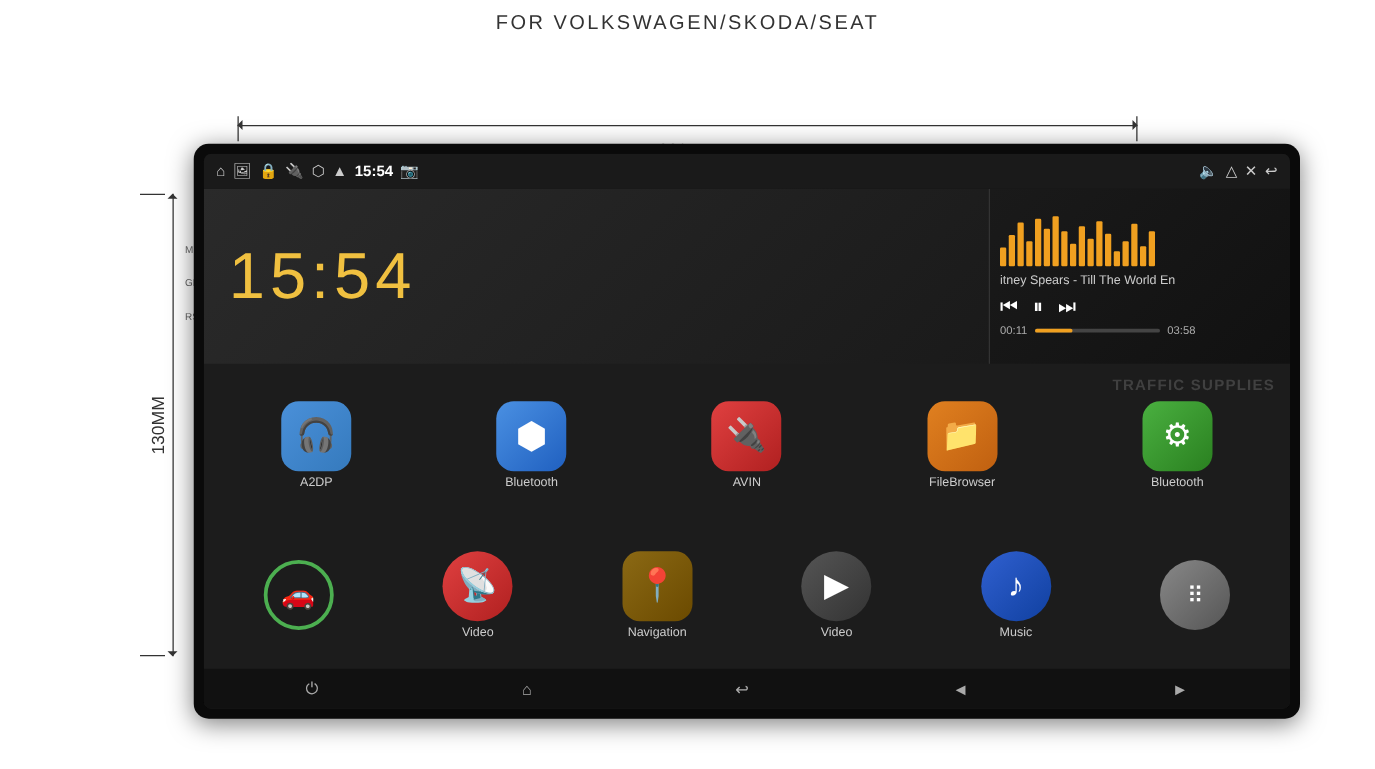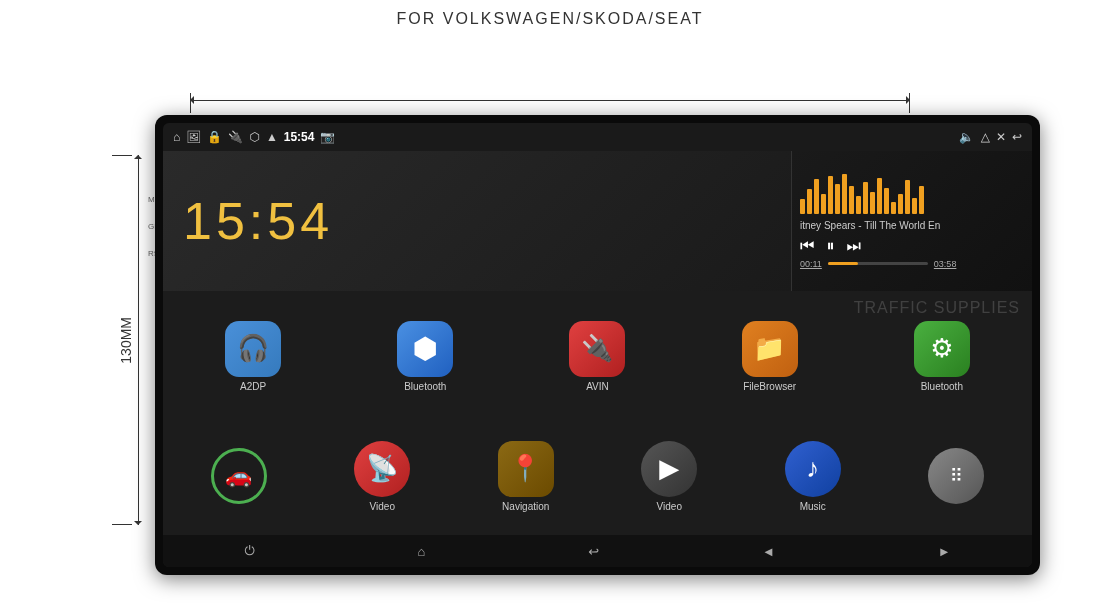--- a/index.html
+++ b/index.html
@@ -287,21 +287,20 @@
       color: #fff;
       font-size: 16px;
       cursor: pointer;
     }
     .music-progress {
       display: flex;
       align-items: center;
       gap: 6px;
       font-size: 9px;
       color: #aaa;
-      text-decoration: underline;
     }
     .progress-bar {
       width: 100px;
       height: 3px;
       background: #444;
       border-radius: 2px;
       position: relative;
     }
     .progress-fill {
       width: 30%;
@@ -399,23 +398,23 @@
       color: #aaa;
       cursor: pointer;
     }
 
     
     .watermark {
       position: absolute;
       top: 50%;
       right: 80px;
       transform: translateY(-50%);
-      font-size: 16px;
+      font-size: 12px;
       color: rgba(150,150,150,0.3);
-      font-weight: normal;
+      font-weight: bold;
       letter-spacing: 1px;
       pointer-events: none;
     }
   </style>
 </head>
 <body>
 
 <h1 class="page-title">FOR VOLKSWAGEN/SKODA/SEAT</h1>
 
 <div class="tick-top-left"></div>

